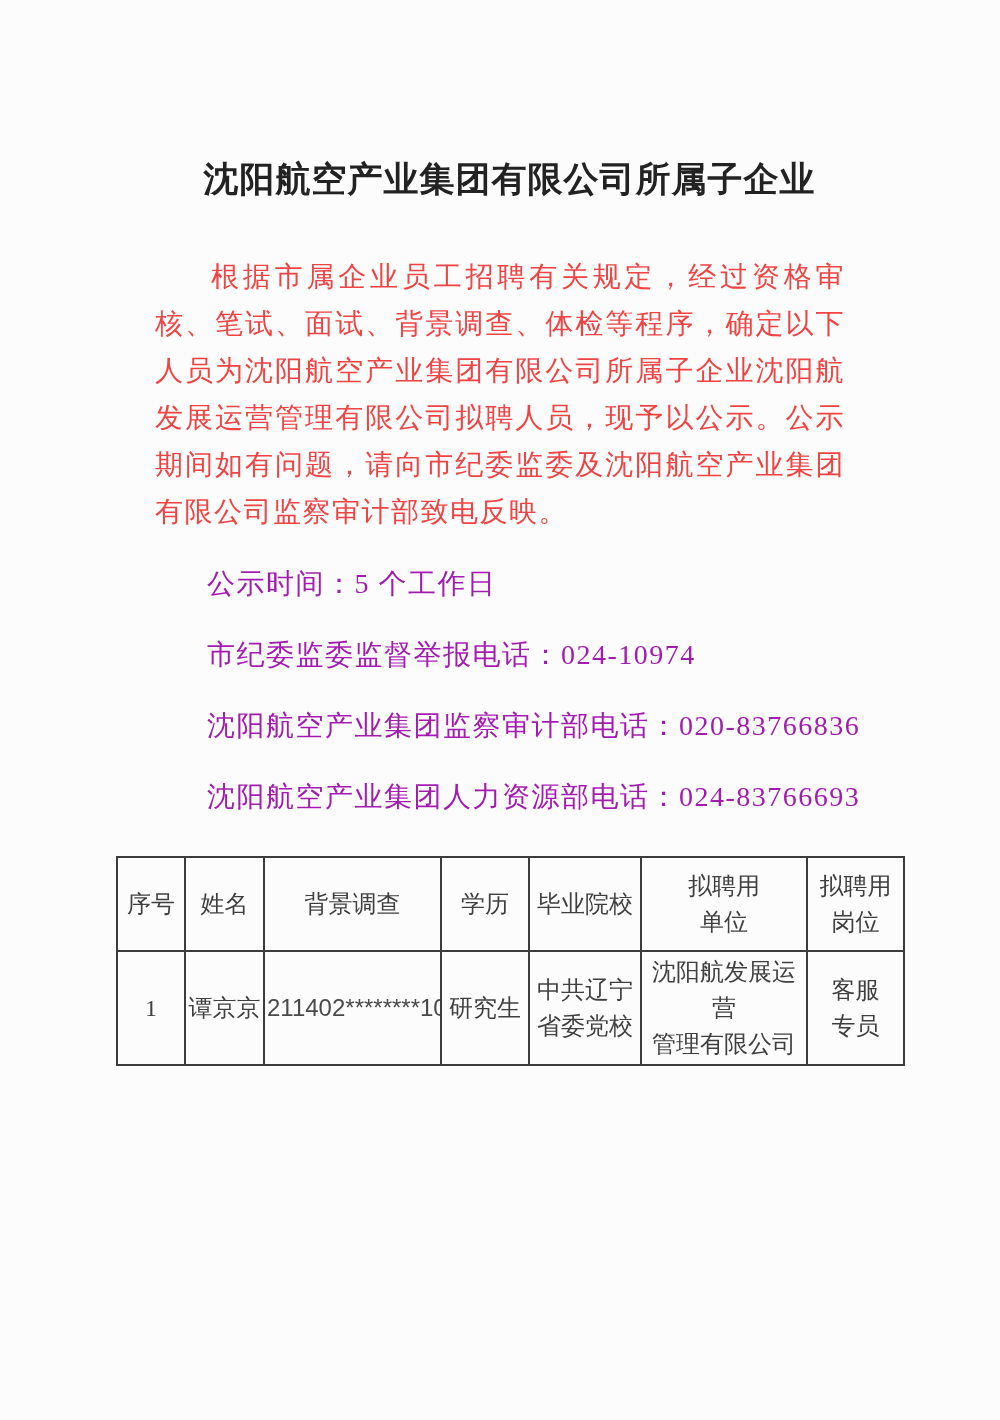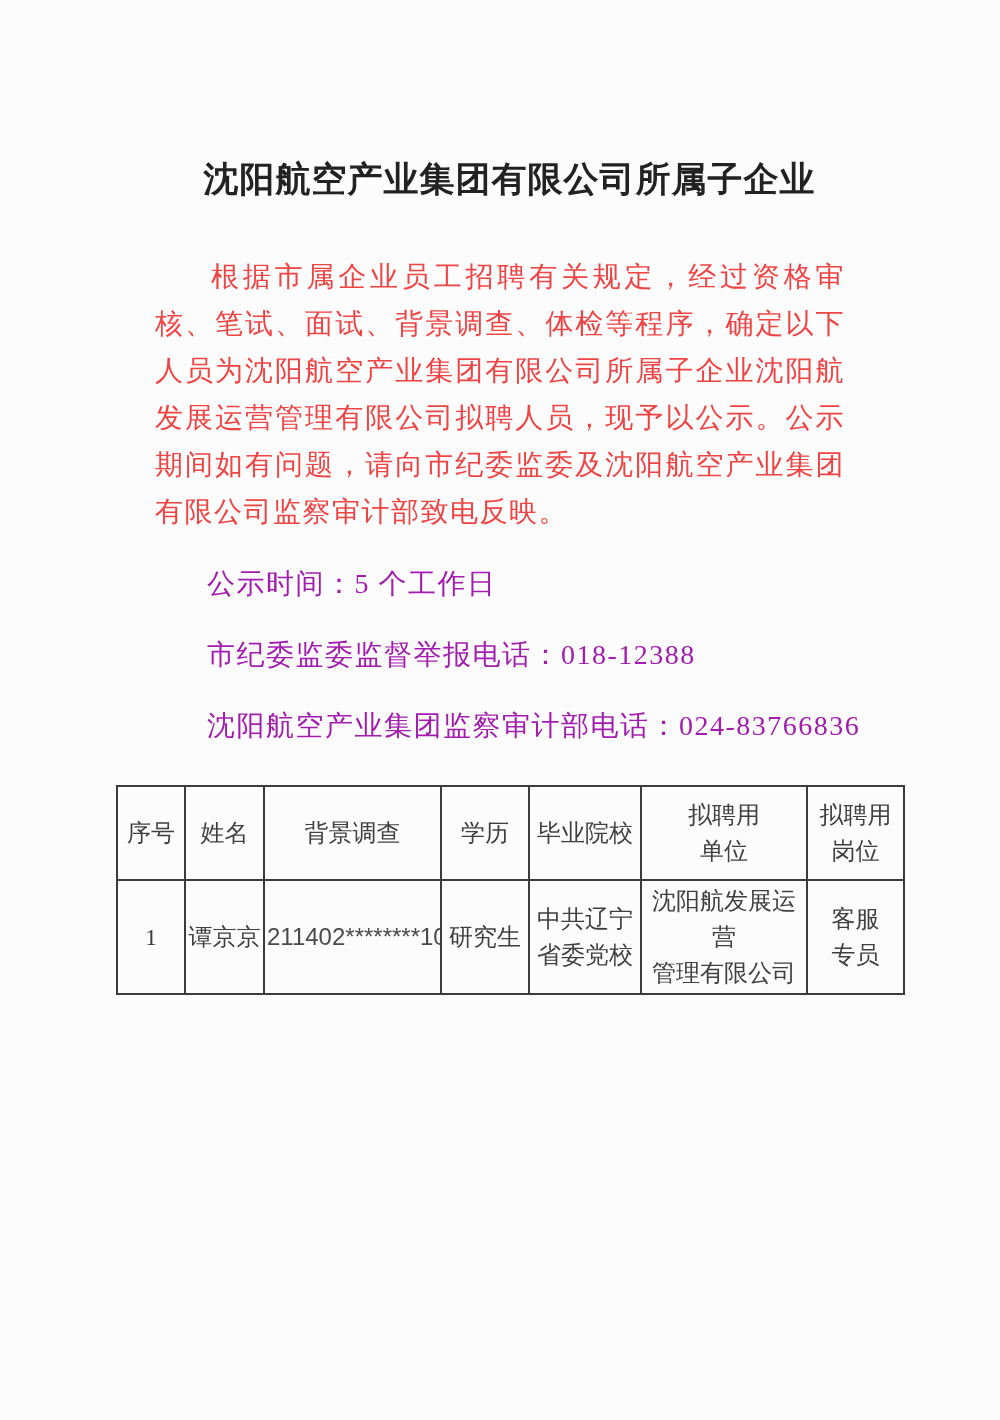--- a/index.html
+++ b/index.html
@@ -93,22 +93,23 @@
 
 <div class="page">
 
   <h1 class="doc-title">
     <span class="title-line">沈阳航空产业集团有限公司所属子企业</span>
   </h1>
 
   <p class="doc-paragraph">根据市属企业员工招聘有关规定，经过资格审核、笔试、面试、背景调查、体检等程序，确定以下人员为沈阳航空产业集团有限公司所属子企业沈阳航发展运营管理有限公司拟聘人员，现予以公示。公示期间如有问题，请向市纪委监委及沈阳航空产业集团有限公司监察审计部致电反映。</p>
 
   <p class="contact-line first">公示时间：5 个工作日</p>
-  <p class="contact-line">市纪委监委监督举报电话：018-12388</p>
-  <p class="contact-line">沈阳航空产业集团监察审计部电话：024-83766836</p>
+  <p class="contact-line">市纪委监委监督举报电话：024-10974</p>
+  <p class="contact-line">沈阳航空产业集团监察审计部电话：020-83766836</p>
+  <p class="contact-line">沈阳航空产业集团人力资源部电话：024-83766693</p>
 
   <table class="hire-table">
     <colgroup>
       <col class="col-index">
       <col class="col-name">
       <col class="col-id">
       <col class="col-degree">
       <col class="col-school">
       <col class="col-company">
       <col class="col-post">

